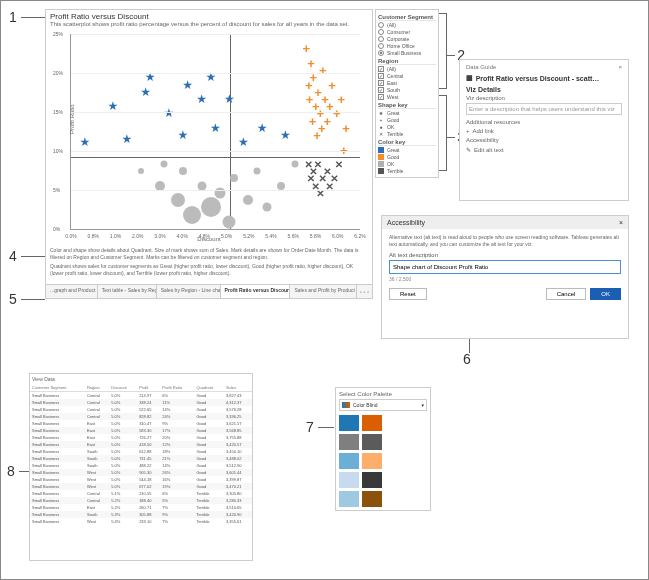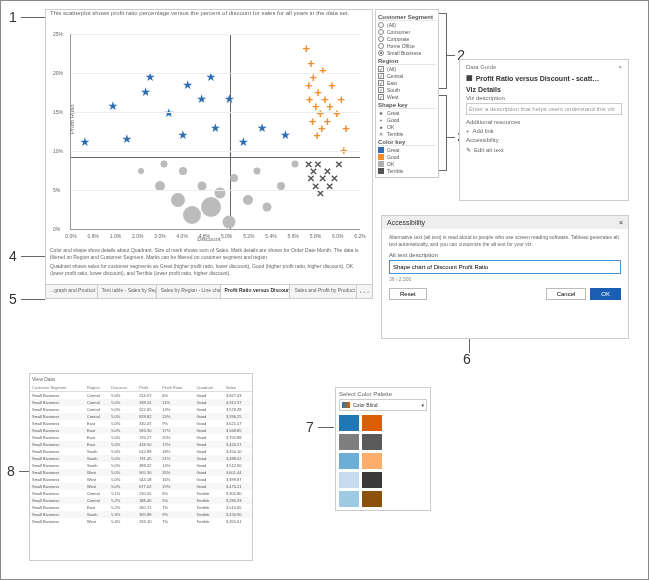--- a/index.html
+++ b/index.html
@@ -80,20 +80,21 @@
 </style>
 </head>
 <body>
 
 <div class="callout" style="left:8px;top:8px;width:36px">
   <span class="num">1</span>
   <span class="line" style="margin-left:4px"></span>
 </div>
 
 <div id="viz">
+  <div id="viz-title">Profit Ratio versus Discount</div>
   <div id="viz-sub">This scatterplot shows profit ratio percentage versus the percent of discount for sales for all years in the data set.</div>
   <div id="plot">
     <div id="y-label">Profit Ratio</div>
     <div class="midh" style="top:63%"></div>
     <div class="midv" style="left:55%"></div>
     <div id="marks">
         <span class="mk star" style="left: 4.83871%; top: 55.5556%;">★</span>
         <span class="mk star" style="left: 14.5161%; top: 37.037%;">★</span>
         <span class="mk star" style="left: 19.3548%; top: 53.7037%;">★</span>
         <span class="mk star" style="left: 25.8065%; top: 29.6296%;">★</span>

